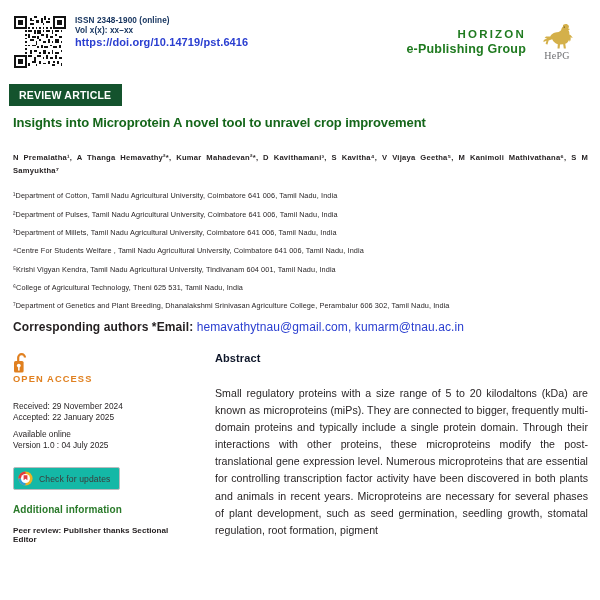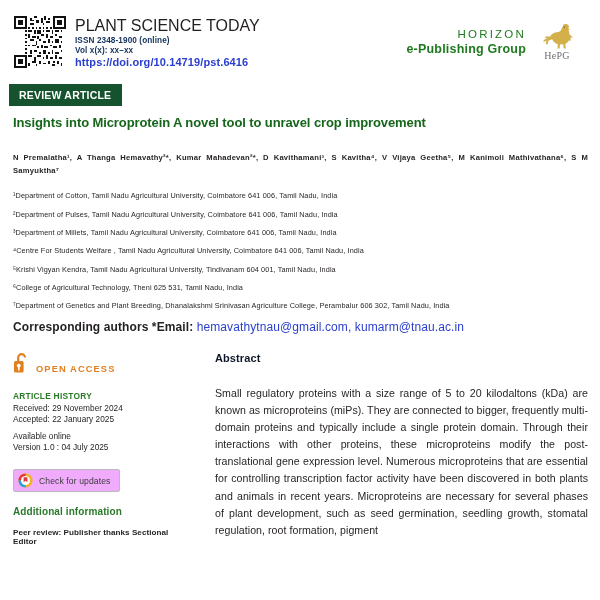--- a/index.html
+++ b/index.html
@@ -57,21 +57,21 @@
     padding-right: 6px;
     padding-top: 6px;
   }
   .publisher-text {
     text-align: right;
     margin-right: 8px;
     color: #1f7a1f;
   }
   .pub-line1 {
     font-size: 11.5px;
-    font-weight: normal;
+    font-weight: bold;
     letter-spacing: 2.2px;
   }
   .pub-line2 {
     font-size: 12.5px;
     font-weight: bold;
     letter-spacing: .2px;
     margin-top: 2px;
   }
   .hepg-logo {
     width: 46px;
@@ -154,22 +154,23 @@
     flex: 0 0 178px;
   }
   .col-right {
     flex: 1 1 auto;
     padding-left: 24px;
   }
 
   
   .open-access {
     display: flex;
-    align-items: flex-end;
+    align-items: flex-start;
     margin-bottom: 17px;
+    flex-direction: column;
   }
   .oa-icon { width: 17px; height: 22px; flex: 0 0 17px; margin-right: 6px; }
   .oa-icon svg { display: block; }
   .oa-label {
     font-size: 9.3px;
     font-weight: bold;
     color: #e08020;
     letter-spacing: 1.1px;
   }
 
@@ -185,21 +186,21 @@
     line-height: 1.4;
     color: #231f20;
   }
   .history-gap { height: 5px; }
 
   .crossmark {
     display: inline-flex;
     align-items: center;
     border: 1px solid #b9bcbe;
     border-radius: 2px;
-    background: #f0abfc;
+    background: #14b8a6;
     padding: 3px 9px 3px 4px;
     margin-top: 15px;
   }
   .cm-logo { width: 15px; height: 15px; margin-right: 6px; flex: 0 0 15px; }
   .cm-logo svg { display: block; }
   .cm-text {
     font-size: 8.6px;
     color: #3b3b3b;
     letter-spacing: .1px;
   }
@@ -346,21 +347,20 @@
           <rect x="19" y="25" width="1" height="2"></rect>
         <rect x="21" y="27" width="2" height="1"></rect>
           <rect x="24" y="25" width="1" height="2"></rect>
         <rect x="26" y="26" width="1" height="2"></rect>
           <rect x="22" y="25" width="1" height="1"></rect>
       </g>
     </svg>
   </div>
 
   <div class="journal-meta">
-    <div>PLANT SCIENCE TODAY</div>
     <div class="journal-issn">ISSN 2348-1900 (online)</div>
     <div class="journal-vol">Vol x(x): xx–xx</div>
     <div class="journal-doi">https://doi.org/10.14719/pst.6416</div>
   </div>
 
   <div class="publisher">
     <div class="publisher-text">
       <div class="pub-line1">HORIZON</div>
       <div class="pub-line2">e-Publishing Group</div>
     </div>
@@ -413,21 +413,20 @@
           <path d="M5.2 9 V5.6 a3.4 3.4 0 0 1 6.8 0" fill="none" stroke="#e08020" stroke-width="2.2"></path>
           <rect x="1" y="9" width="9.6" height="11.6" rx="1.6" fill="#e08020"></rect>
           <circle cx="5.8" cy="13.6" r="1.9" fill="#ffffff"></circle>
           <rect x="5.1" y="14.4" width="1.5" height="4.2" fill="#ffffff"></rect>
         </svg>
       </span>
       <span class="oa-label">OPEN ACCESS</span>
     </div>
 
     <div>
-      <div class="section-head">ARTICLE HISTORY</div>
       <div class="history-line">Received: 29 November 2024</div>
       <div class="history-line">Accepted: 22 January 2025</div>
       <div class="history-gap"></div>
       <div class="history-line">Available online</div>
       <div class="history-line">Version 1.0 : 04 July 2025</div>
     </div>
 
     <div class="crossmark">
       <span class="cm-logo">
         <svg width="15" height="15" viewBox="0 0 15 15">

